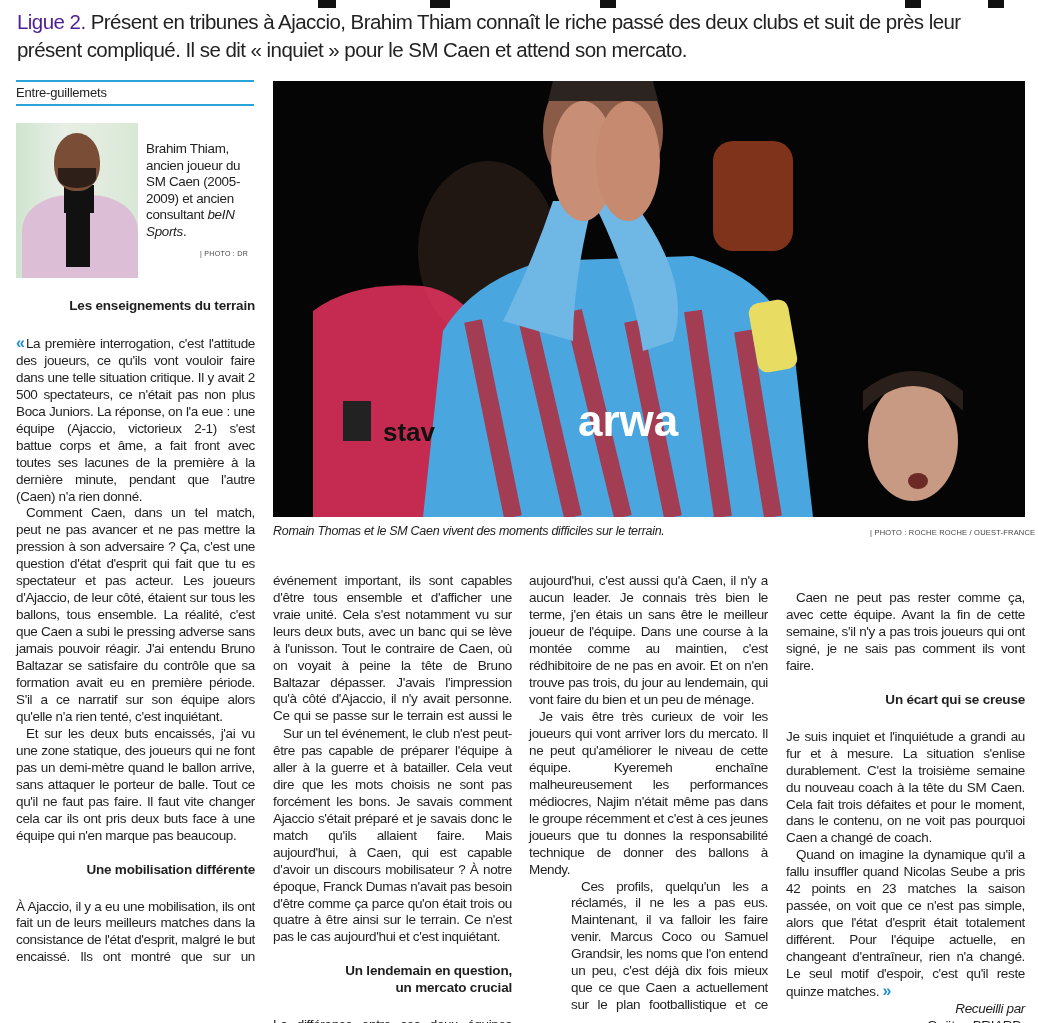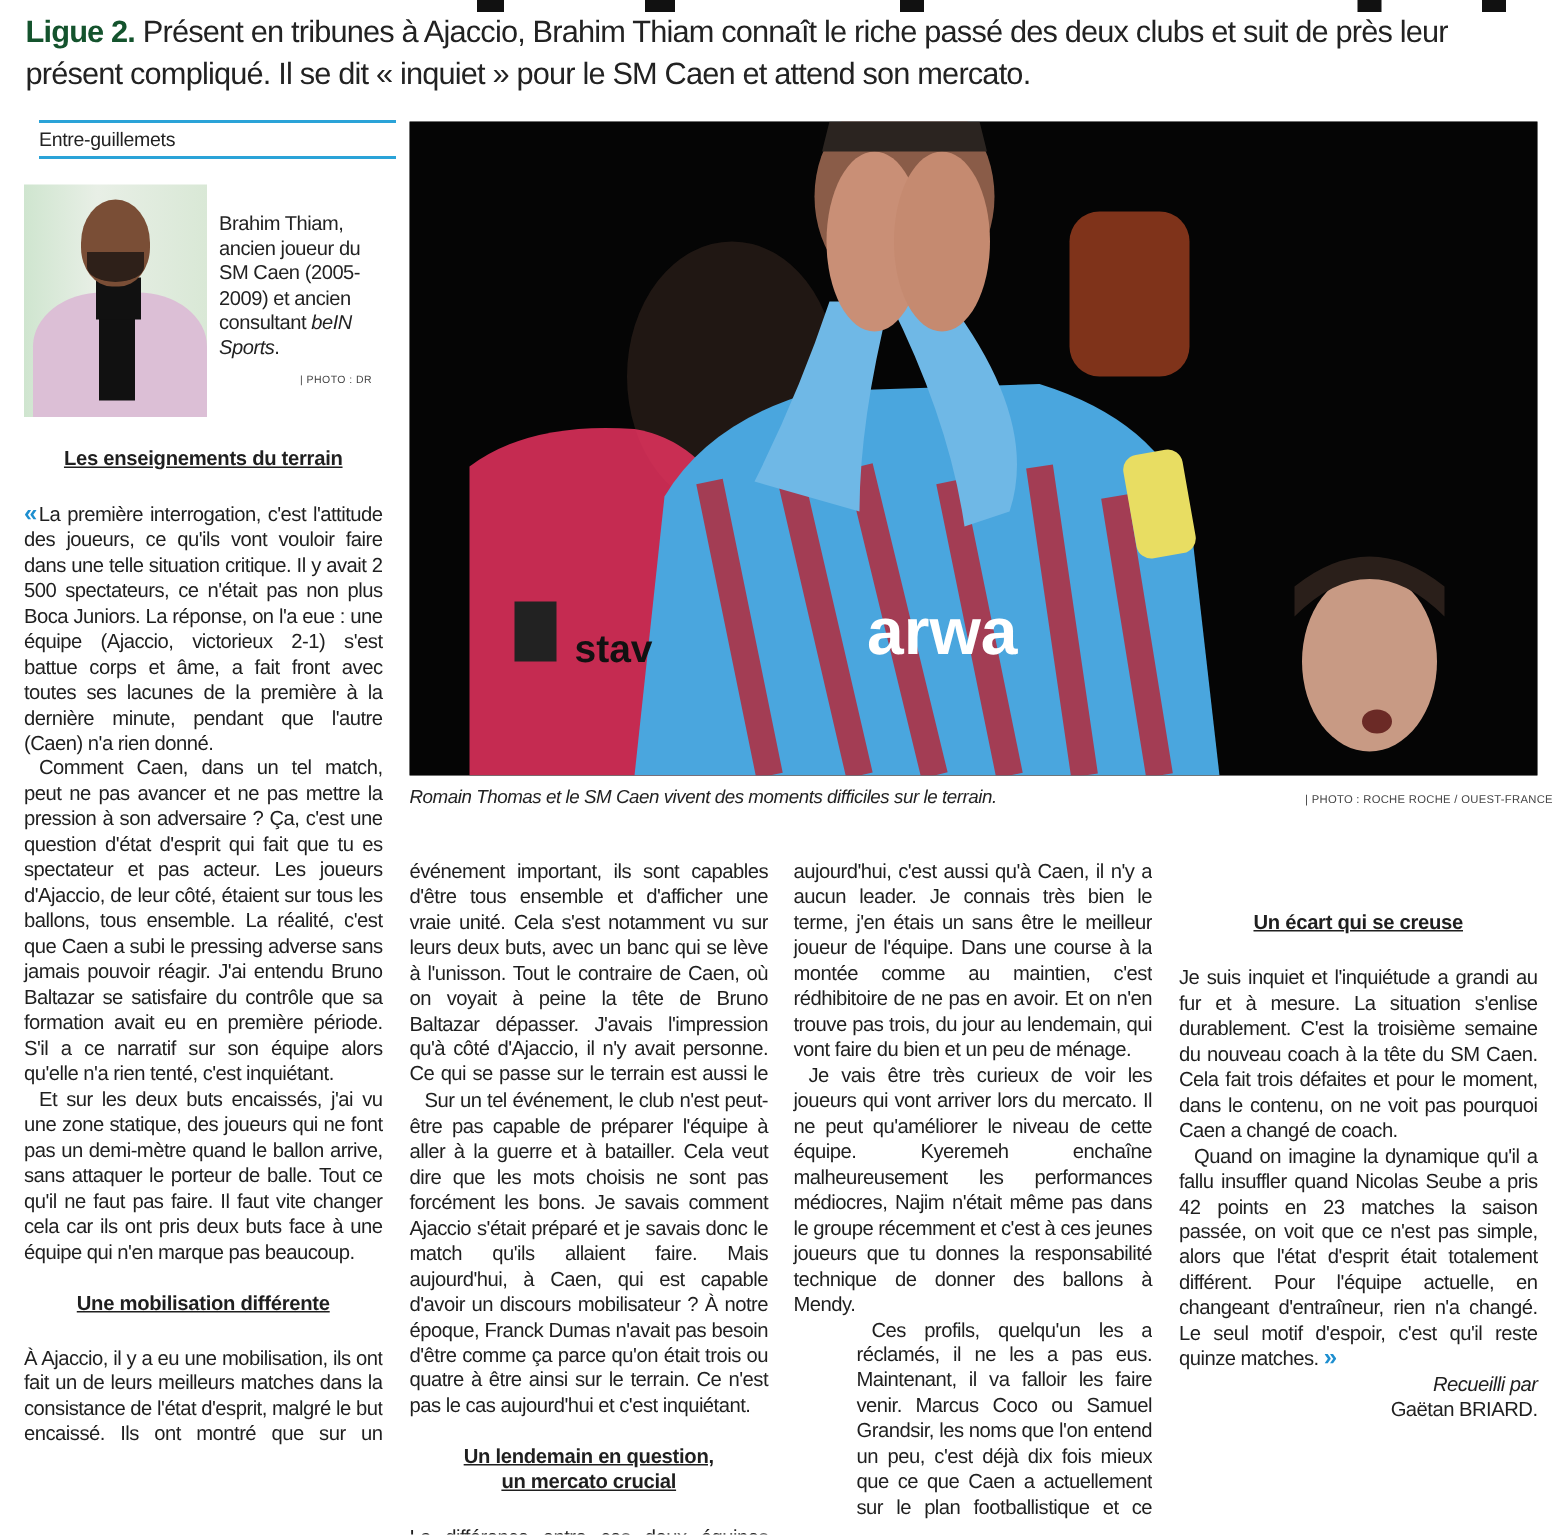--- a/index.html
+++ b/index.html
@@ -2,39 +2,39 @@
 <html><head>
 <meta charset="utf-8">
 <style>
   html, body { margin:0; padding:0; background:#ffffff; }
   body { width:1038px; height:1023px; position:relative; overflow:hidden;
          font-family:"Liberation Sans", sans-serif; color:#222; }
   .cut-title { position:absolute; left:0; top:-22px; width:1038px; height:30px; overflow:hidden; }
   .cut-title .bar { position:absolute; top:0; height:30px; background:#111; }
   .lead { position:absolute; left:17px; top:8px; width:1010px; font-size:20.5px; line-height:28px;
           color:#222; letter-spacing:-0.55px; }
-  .lead .kicker { color:#14532d; font-weight:bold; }
+  .lead .kicker { color:#4c1d95; font-weight:normal; }
   .sidebar-head { position:absolute; left:16px; top:80px; width:238px; border-top:2px solid #2aa3d8;
-                  border-bottom:2px solid #2aa3d8; height:22px;margin-left:10px; }
+                  border-bottom:2px solid #2aa3d8; height:22px; }
   .sidebar-head span { font-size:13px; line-height:21px; letter-spacing:-0.2px; }
   .portrait { position:absolute; left:16px; top:123px; width:122px; height:155px; overflow:hidden;
               background:linear-gradient(90deg,#cfe5cf 0%,#e8efe6 40%,#d9e8d6 100%); }
   .portrait .head { position:absolute; left:38px; top:10px; width:46px; height:58px; border-radius:50% 50% 45% 45%; background:#7a4e36; }
   .portrait .beard { position:absolute; left:42px; top:45px; width:38px; height:20px; border-radius:0 0 50% 50%; background:#2e2019; }
   .portrait .neck { position:absolute; left:48px; top:62px; width:30px; height:28px; background:#111; }
   .portrait .jacket { position:absolute; left:6px; top:72px; width:116px; height:90px; border-radius:40% 40% 0 0; background:#dcbfd6; }
   .portrait .shirt { position:absolute; left:50px; top:74px; width:24px; height:70px; background:#111; }
   .bio { position:absolute; left:146px; top:141px; width:112px; font-size:13.4px; line-height:16.6px; letter-spacing:-0.3px; }
   .bio b { font-weight:normal; }
   .bio i { font-style:italic; }
   .credit-dr { position:absolute; left:200px; top:250px; font-size:7px; color:#444; letter-spacing:0.3px; }
   .col { position:absolute; font-size:13.5px; line-height:16.95px; text-align:justify; letter-spacing:-0.35px; color:#1f1f1f; }
   .col p { margin:0; text-indent:10px; }
   .col p.noind { text-indent:0;margin-top:20px; }
-  .col h3 { margin:0; font-size:13.5px; line-height:16.95px; font-weight:bold; letter-spacing:-0.2px; text-align:center;text-decoration:underline; }
+  .col h3 { margin:0; font-size:13.5px; line-height:16.95px; font-weight:bold; letter-spacing:-0.2px; text-align:right; }
   .gap { height:17px; }
   .quote { color:#1e8fd0; font-weight:bold; font-size:16px; letter-spacing:-3px; margin-right:4px; }
   .photo { position:absolute; left:273px; top:81px; width:752px; height:436px; overflow:hidden; background:#050505; }
   .caption { position:absolute; left:273px; top:524px; font-size:12.5px; font-style:italic; letter-spacing:-0.3px; color:#222;text-align:right; }
   .photo-credit { position:absolute; left:870px; top:528px; font-size:7.5px; color:#444; letter-spacing:0.2px; }
   .sign { text-align:right; }
 </style>
 </head>
 <body>
 
@@ -117,20 +117,21 @@
 <div class="col" style="left:529px; top:553px; width:239px;">
   <p class="noind" style="height:136px;overflow:hidden;">
       <span style="display:block;margin-top:-17px;">La différence entre ces deux équipes aujourd'hui, c'est aussi qu'à Caen, il n'y a aucun leader. Je connais très bien le terme, j'en étais un sans être le meilleur joueur de l'équipe. Dans une course à la montée comme au maintien, c'est rédhibitoire de ne pas en avoir. Et on n'en trouve pas trois, du jour au lendemain, qui vont faire du bien et un peu de ménage.</span>
     </p>
   <p>Je vais être très curieux de voir les joueurs qui vont arriver lors du mercato. Il ne peut qu'améliorer le niveau de cette équipe. Kyeremeh enchaîne malheureusement les performances médiocres, Najim n'était même pas dans le groupe récemment et c'est à ces jeunes joueurs que tu donnes la responsabilité technique de donner des ballons à Mendy.</p>
   <p style="height:136px;overflow:hidden;margin-left:42px;">Ces profils, quelqu'un les a réclamés, il ne les a pas eus. Maintenant, il va falloir les faire venir. Marcus Coco ou Samuel Grandsir, les noms que l'on entend un peu, c'est déjà dix fois mieux que ce que Caen a actuellement sur le plan footballistique et ce sont bien les ailiers que Nicolas Seube avait demandés.</p>
 </div>
 
 <div class="col" style="left:786px; top:553px; width:239px;">
   <p class="noind" style="height:17px;overflow:hidden;"></p>
+  <p>Caen ne peut pas rester comme ça, avec cette équipe. Avant la fin de cette semaine, s'il n'y a pas trois joueurs qui ont signé, je ne sais pas comment ils vont faire.</p>
   <div class="gap"></div>
   <h3>Un écart qui se creuse</h3>
   <p class="noind">Je suis inquiet et l'inquiétude a grandi au fur et à mesure. La situation s'enlise durablement. C'est la troisième semaine du nouveau coach à la tête du SM Caen. Cela fait trois défaites et pour le moment, dans le contenu, on ne voit pas pourquoi Caen a changé de coach.</p>
   <p><span>Quand on imagine la dynamique qu'il a fallu insuffler quand Nicolas Seube a pris 42 points en 23 matches la saison passée, on voit que ce n'est pas simple, alors que l'état d'esprit était totalement différent. Pour l'équipe actuelle, en changeant d'entraîneur, rien n'a changé. Le seul motif d'espoir, c'est qu'il reste quinze matches.</span> <span class="quote">»</span></p>
   <div class="sign">
     <i>Recueilli par</i><br>
     <span>Gaëtan BRIARD.</span>
   </div>
 </div>
 

